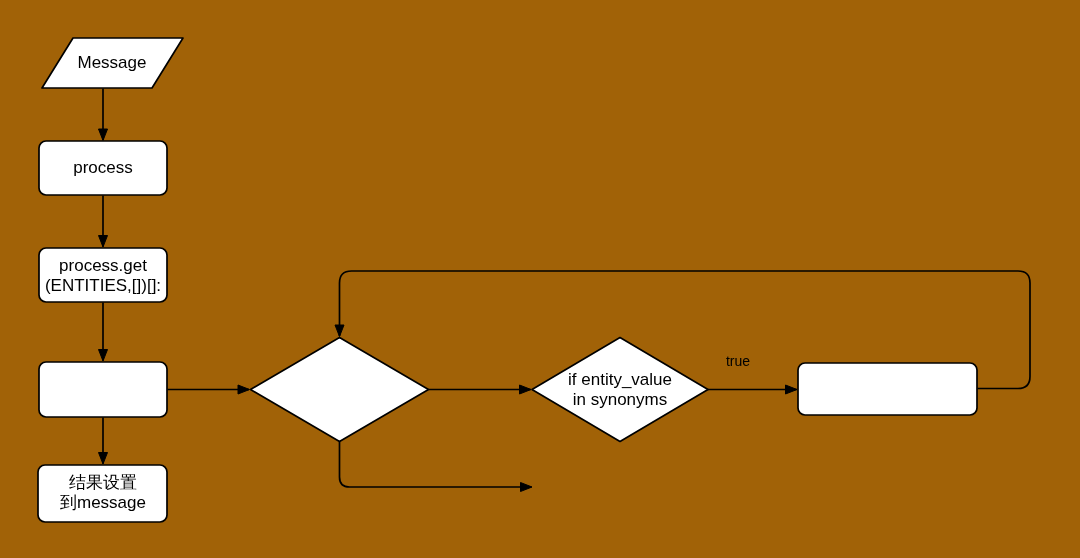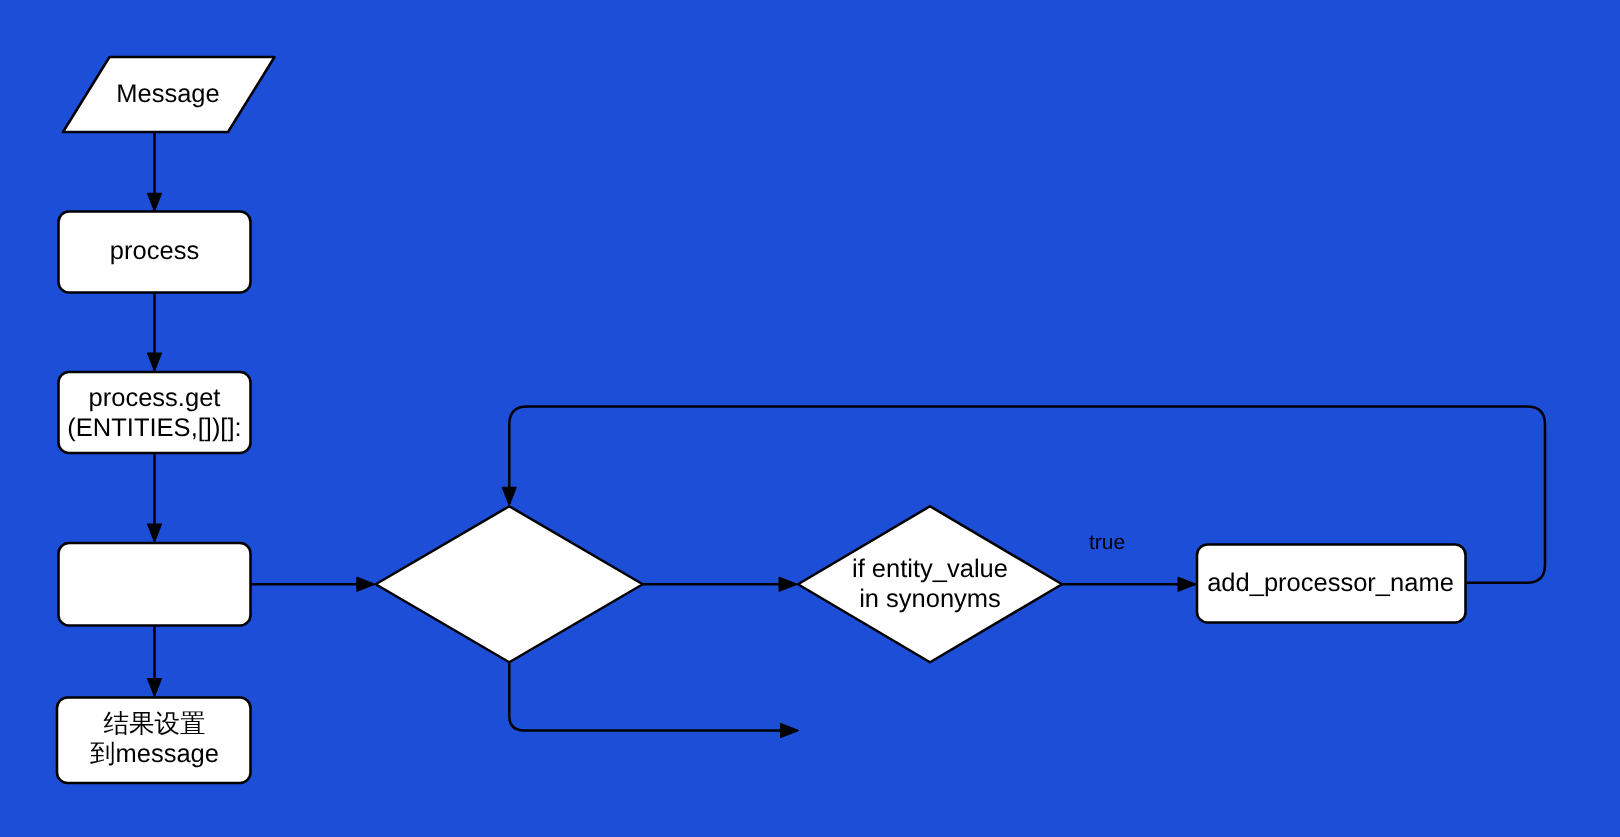--- a/index.html
+++ b/index.html
@@ -4,21 +4,21 @@
 <style>
   html, body {
     margin: 0;
     padding: 0;
     background: #ffffff;
   }
   #stage {
     position: relative;
     width: 1080px;
     height: 558px;
-    background: #1d4ed8;
+    background: #a16207;
     font-family: "Liberation Sans", "DejaVu Sans", sans-serif;
     overflow: hidden;
   }
   #diagram-svg {
     position: absolute;
     left: 0;
     top: 0;
   }
   .node-label {
     position: absolute;
@@ -89,17 +89,16 @@
 (ENTITIES,[])[]:</div>
 
 
   <div class="node-label" style="left:103px; top:493px;text-align:center;">结果设置
 到message</div>
 
 
   <div class="node-label" style="left:620px; top:390px;">if entity_value
 in synonyms</div>
 
-  <div class="node-label" style="left:887px; top:389px;">add_processor_name</div>
 
   <div class="edge-label" style="left:738px; top:361px;">true</div>
 
 </div>
 
 </body></html>

